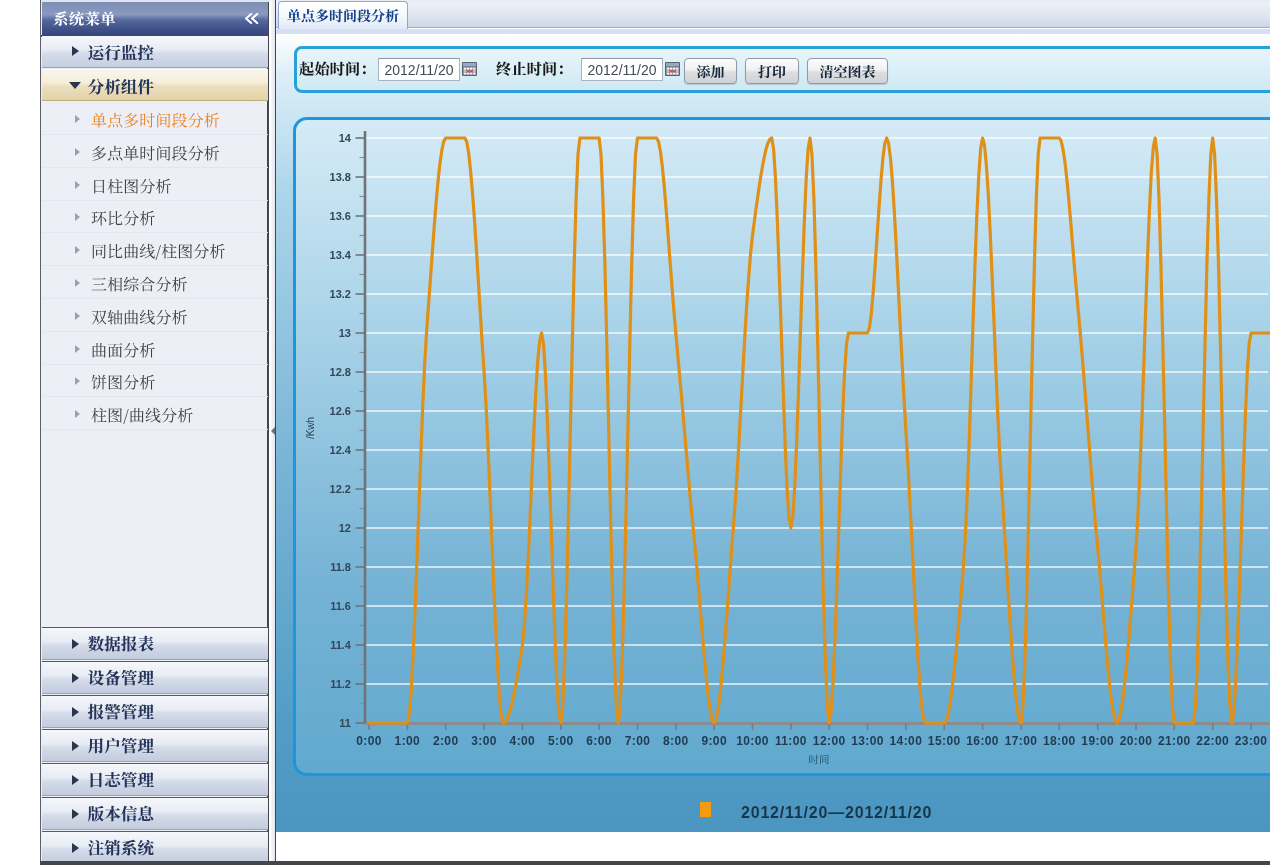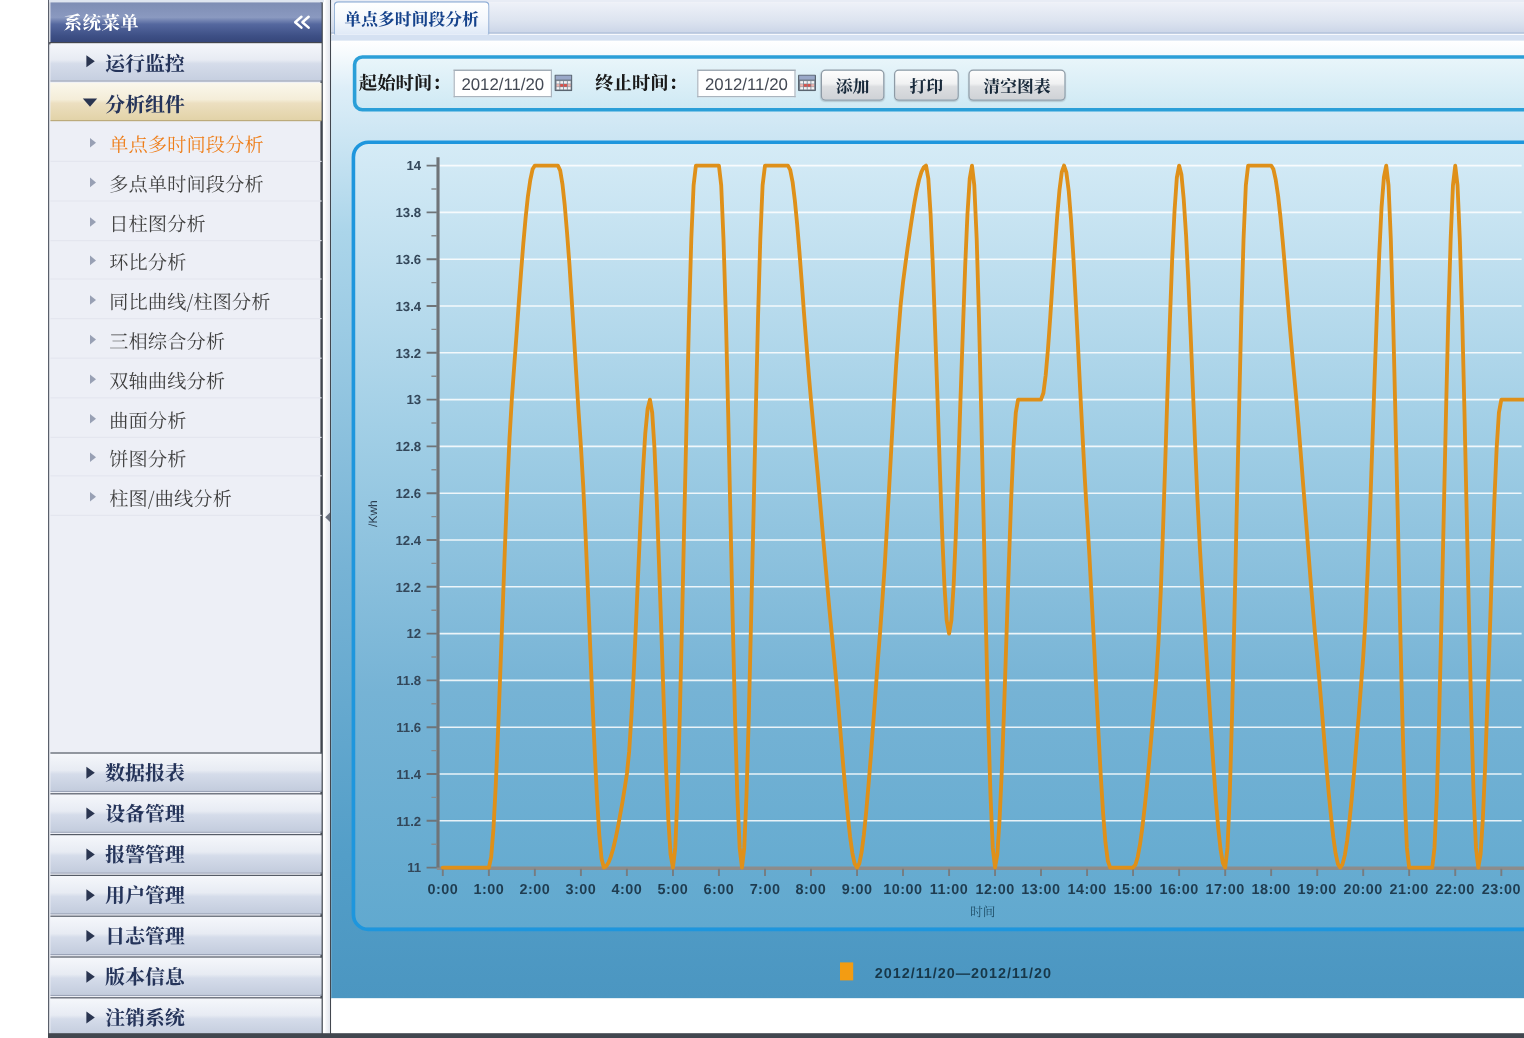--- a/index.html
+++ b/index.html
@@ -52,21 +52,21 @@
   border:1px solid #aab4be; border-top-color:#8a98a5; font-size:14px; color:#444a55;
   text-align:center; line-height:21px; font-family:"Liberation Sans", sans-serif; }
 .cal { position:absolute; top:13px; width:15px; height:14px; }
 .tbtn { position:absolute; top:9px; height:26px; border:1px solid #8e9aa5; border-radius:4px;
   background:linear-gradient(#fdfdfd 0%, #f0f1f2 45%, #dcdee1 55%, #cfd2d6 100%);
   box-shadow:0 1px 1px rgba(0,0,0,0.15); }
 #chartpanel { position:absolute; left:17px; top:83px; width:994px; height:659px;
   border:3px solid #1e96dd; border-radius:14px;
   background:linear-gradient(#d5ebf6 0%, #a2cfe6 36%, #76b3d5 70%, #61a9cf 100%); }
 #legend-sq { position:absolute; left:424px; top:768px; width:11px; height:15px; background:#f39c12; }
-#legend-t { position:absolute; left:453px; top:769.5px; font-size:12px; font-weight:bold;
+#legend-t { position:absolute; left:465px; top:769.5px; font-size:16px; font-weight:bold;
   color:#173749; letter-spacing:0.8px; font-family:"Liberation Sans", sans-serif; }
 </style></head><body>
 <div id="page">
 
 <div id="sidebar">
 <div id="sb-topstrip"></div>
       <div id="sb-header"></div>
       <div id="sb-darkline"></div>
 <div class="grp" style="top:36px;">
         <span class="arr"></span>

